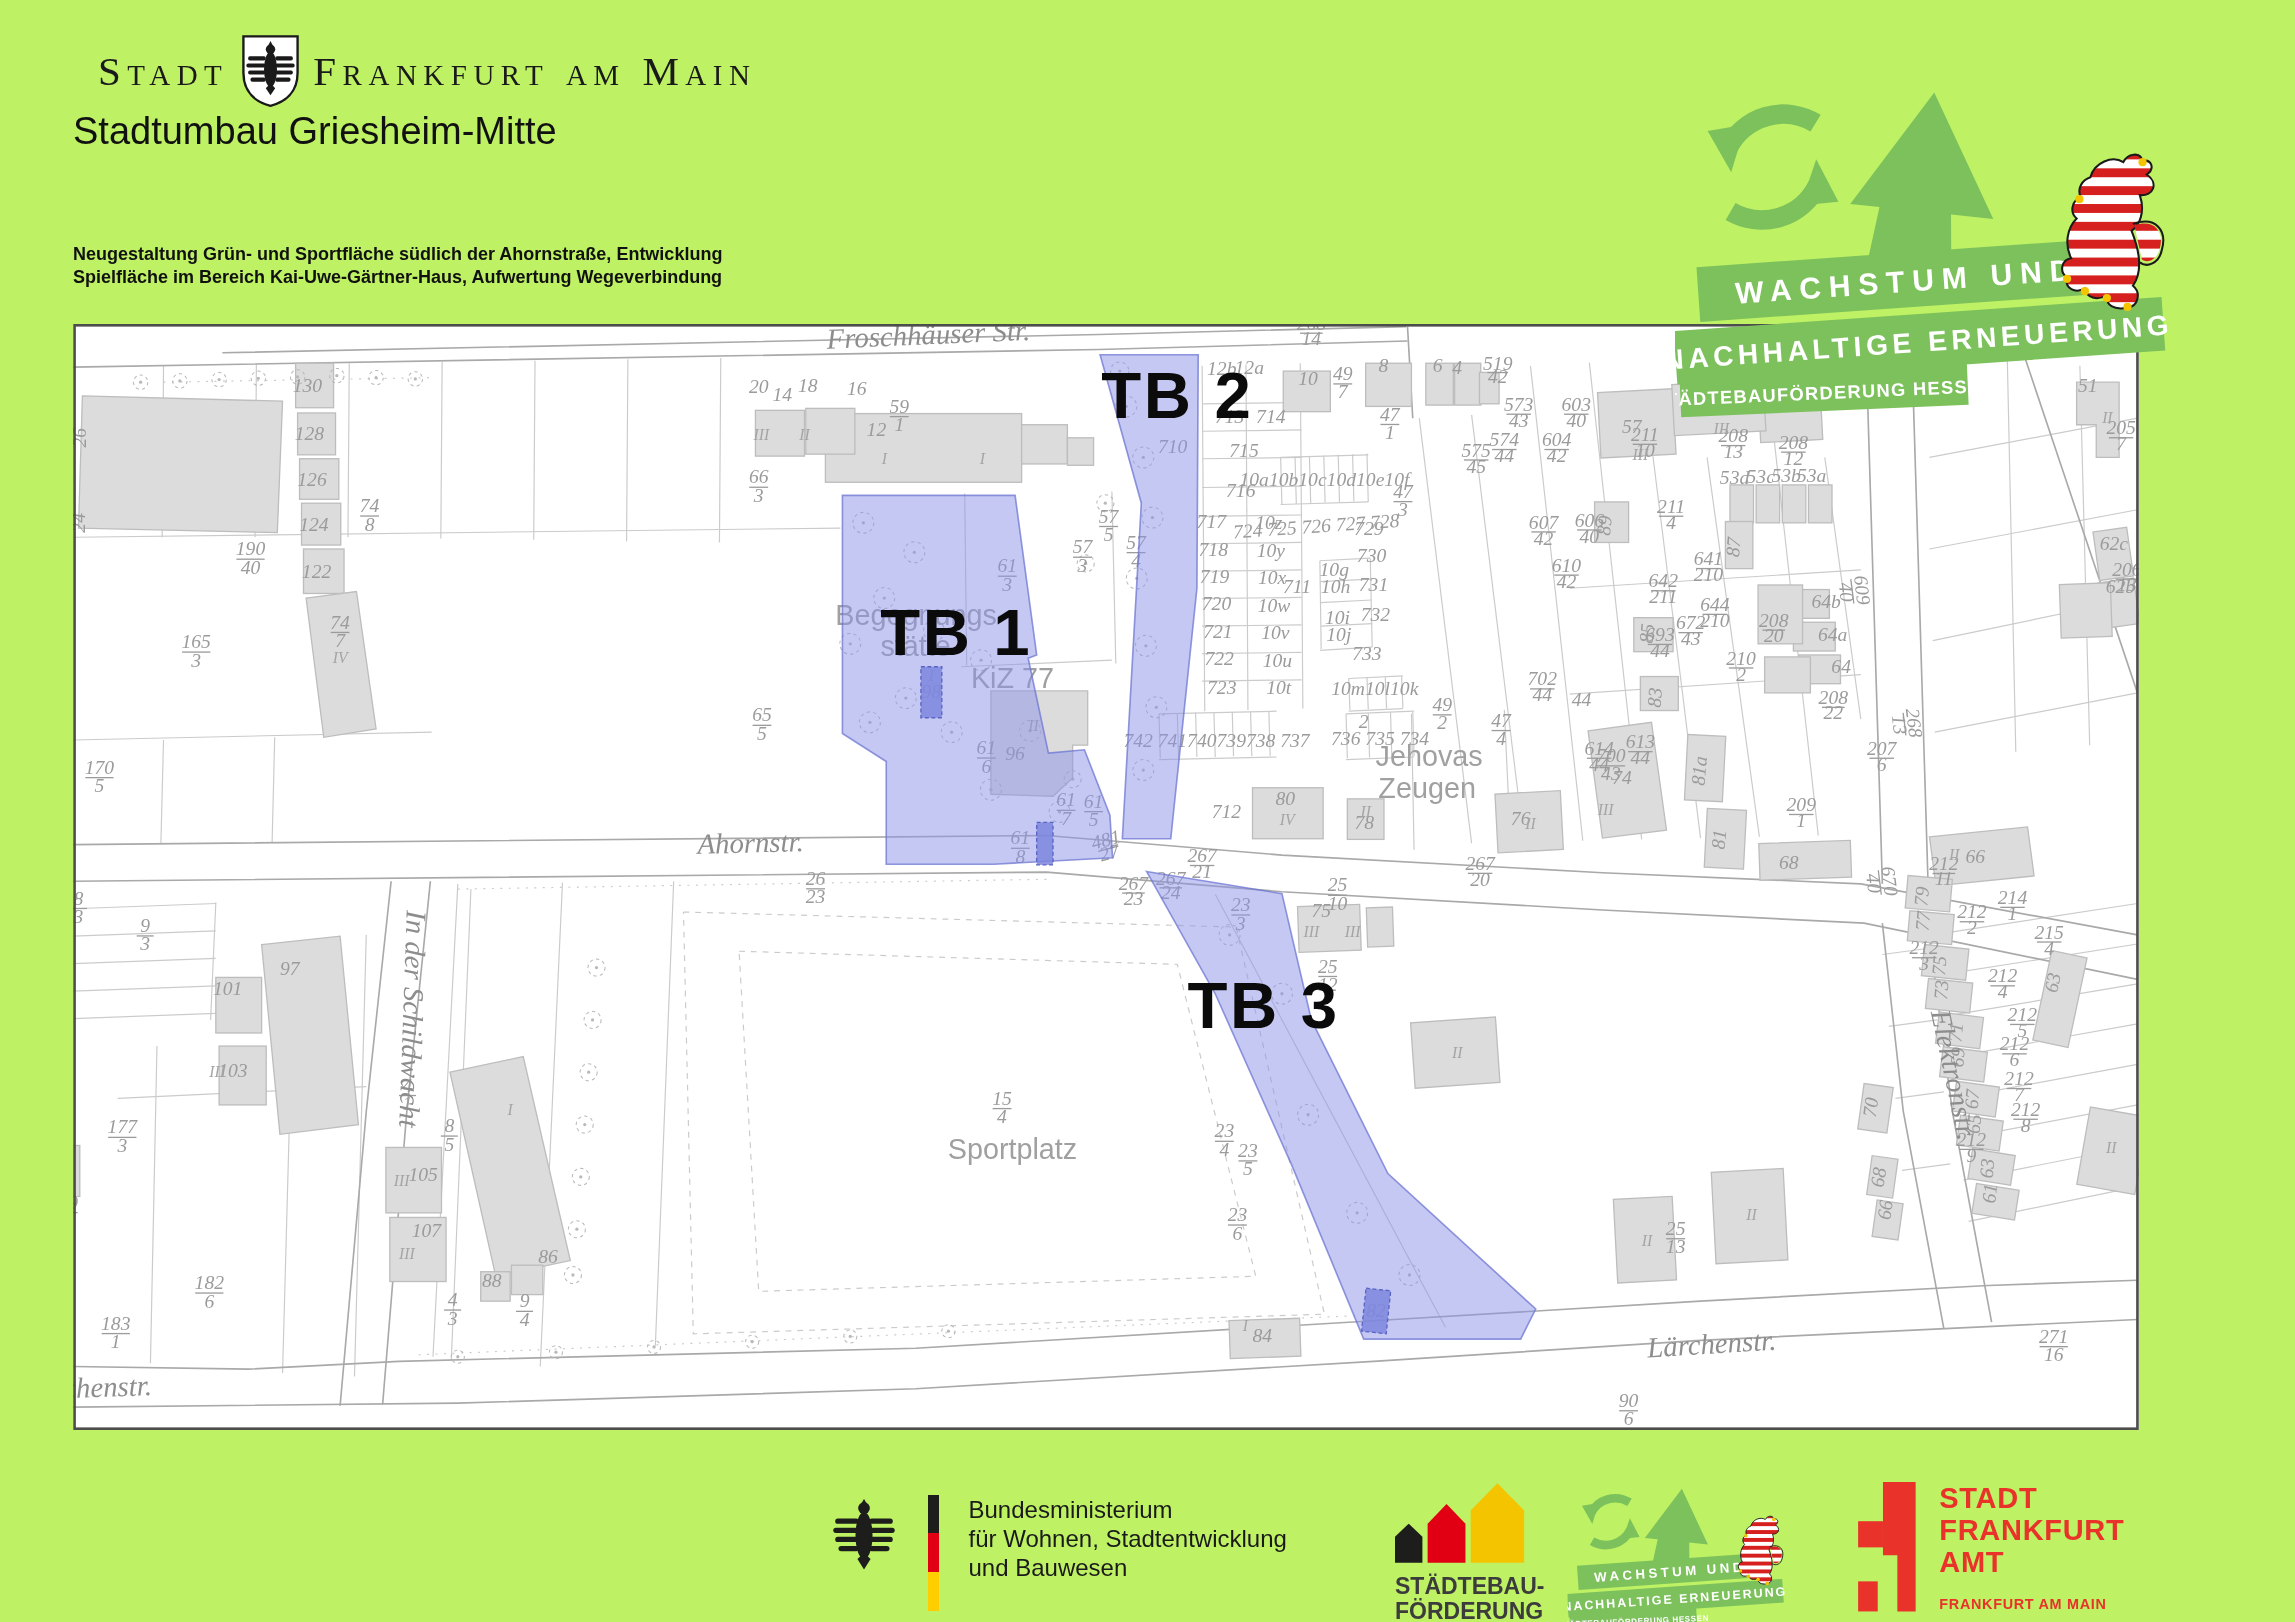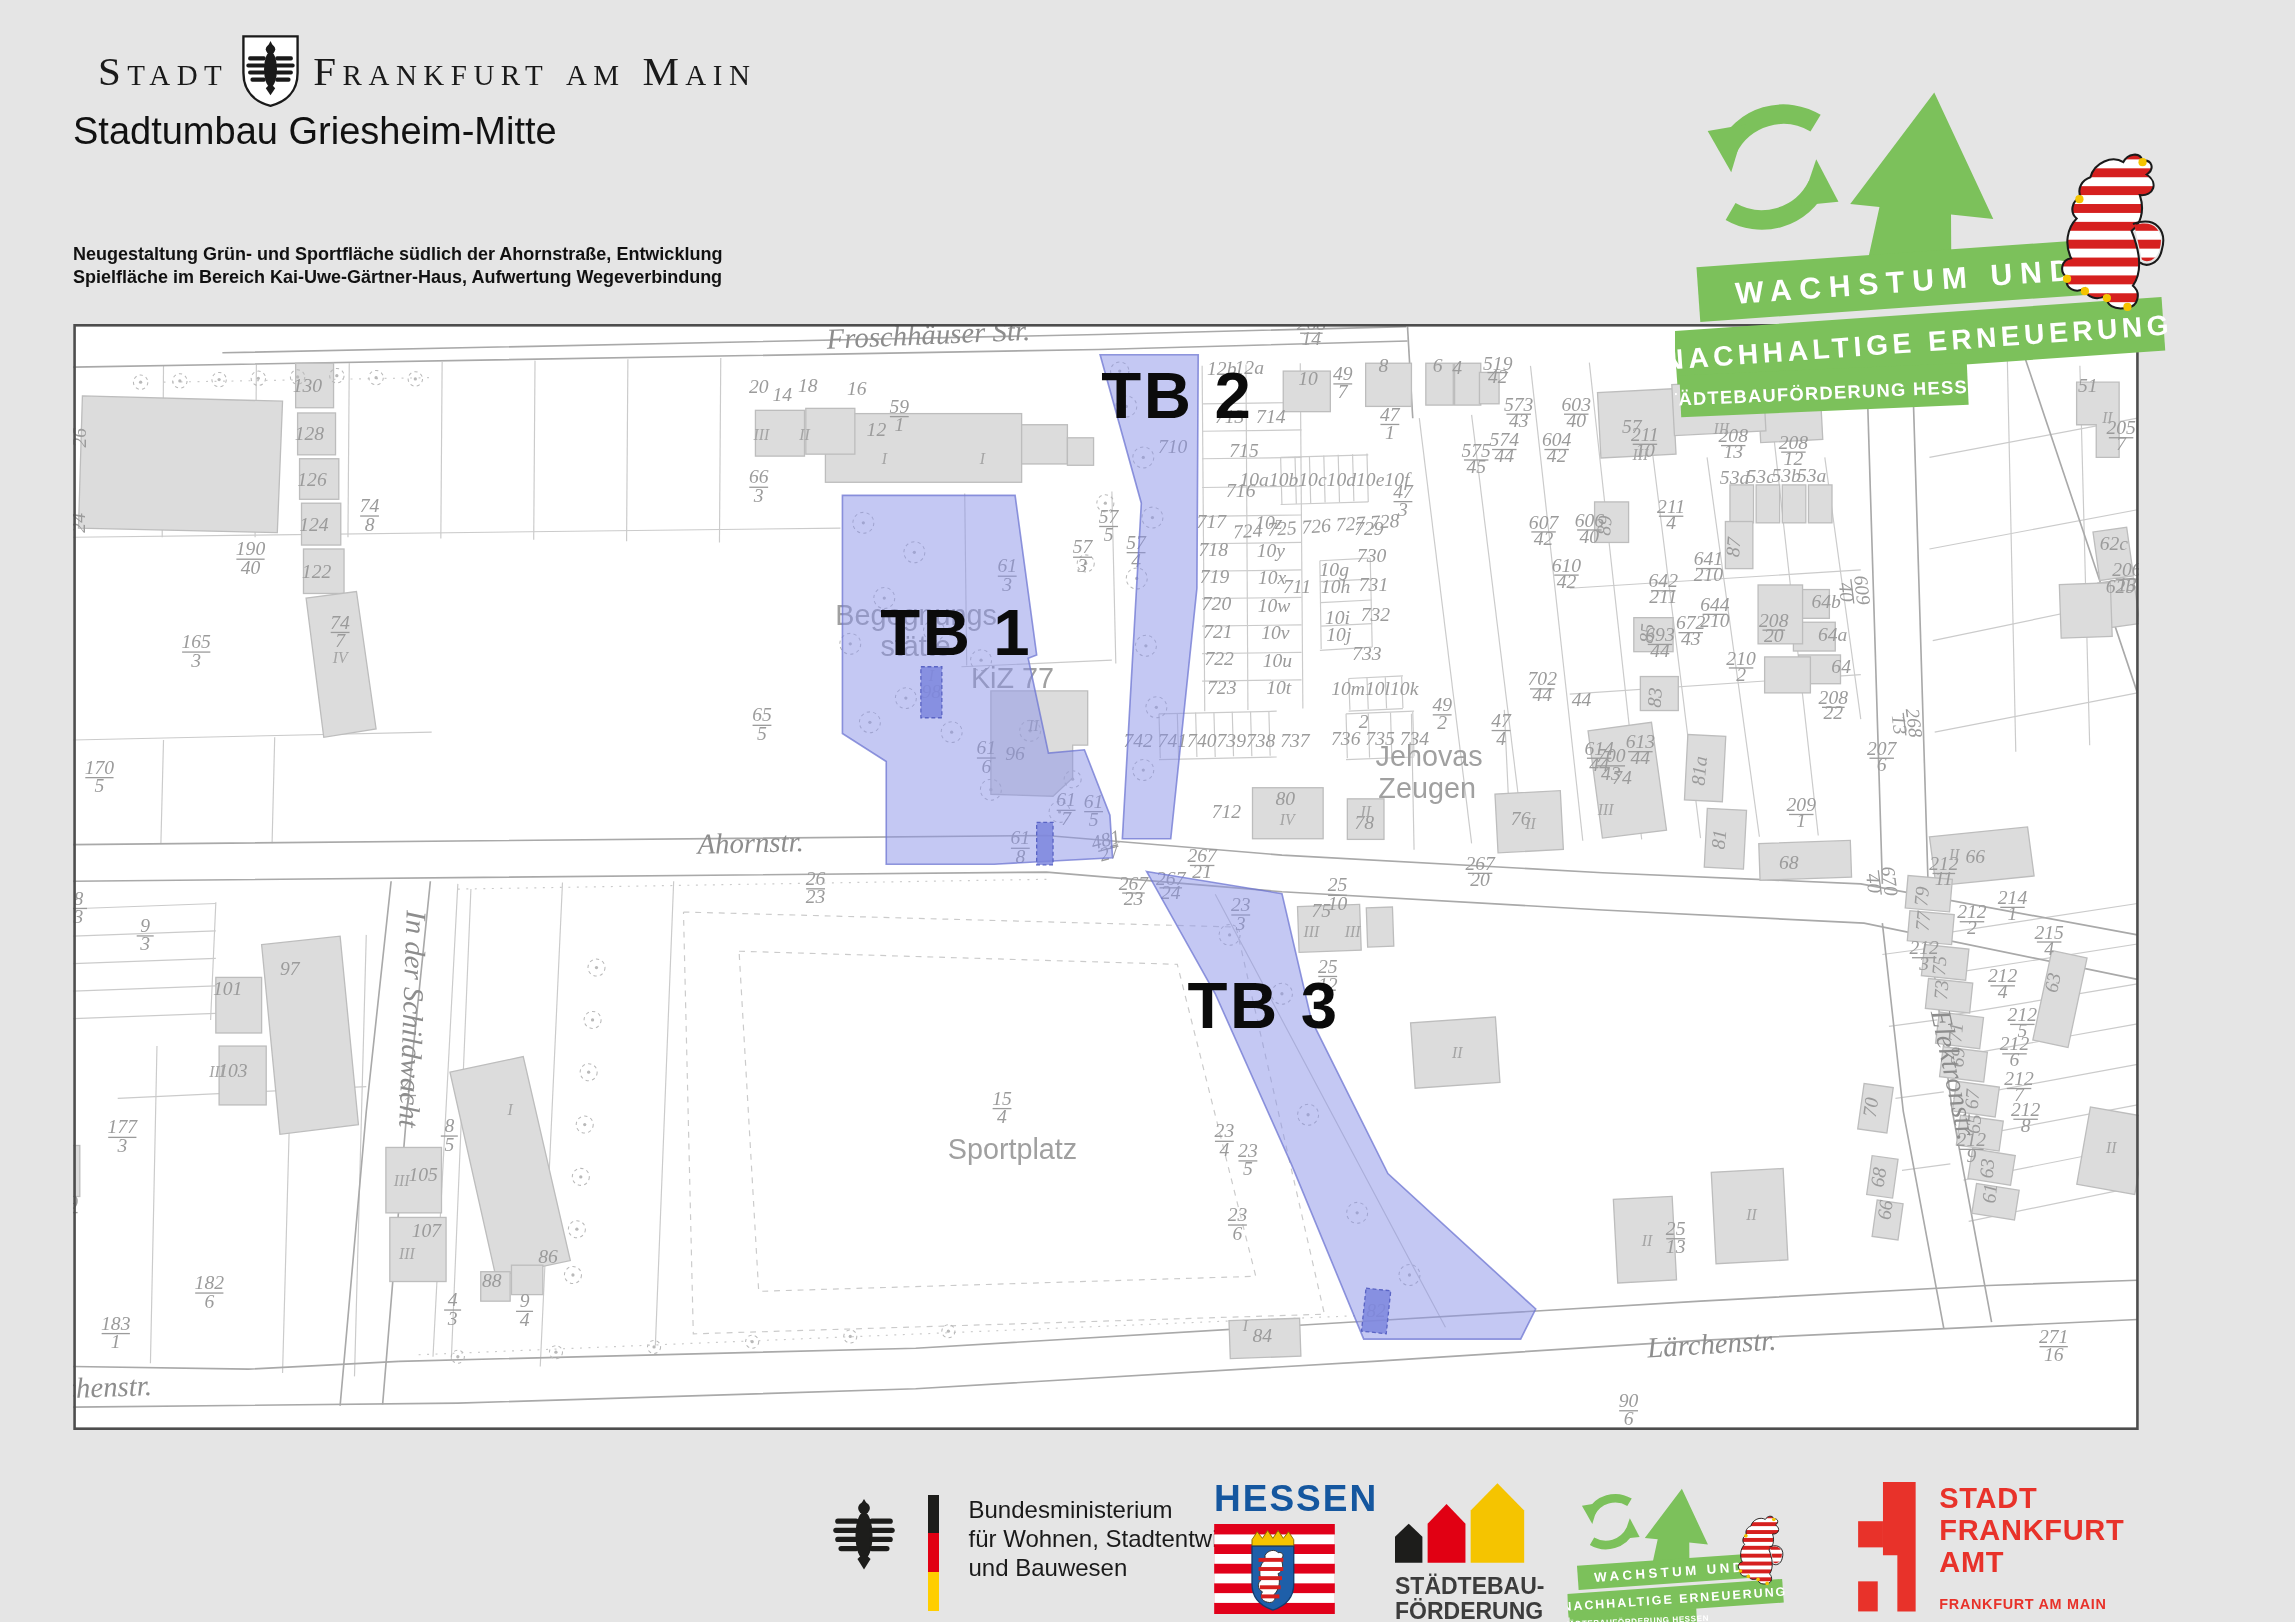--- a/index.html
+++ b/index.html
@@ -1,16 +1,16 @@
 <!DOCTYPE html>
 <html style="font-size:10.5px"><head>
 <meta charset="utf-8">
 <style>
   html,body{margin:0;padding:0;background:#fff;}
-  #page{position:relative;width:2295px;height:1622px;background:#e5e5e5;overflow:hidden;
+  #page{position:relative;width:2295px;height:1622px;background:#bef264;overflow:hidden;
         font-family:"Liberation Sans",sans-serif;color:#111;}
   .abs{position:absolute;}
   
   #city-logo{left:98px;top:34px;display:flex;align-items:center;gap:13px;}
   .citylogo-txt{font-family:"Liberation Serif",serif;font-variant:small-caps;
         font-size:41px;letter-spacing:6.5px;color:#1a1a1a;font-weight:400;}
   #title-line1{left:73px;top:110px;font-size:38px;font-weight:400;letter-spacing:0;}
   #title-line2{left:71px;top:152px;font-size:56px;font-weight:700;letter-spacing:-0.7px;}
   #subtitle{left:73px;top:243px;font-size:18px;font-weight:700;line-height:1.25;}
   .road{fill:none;stroke:#a9a9a9;stroke-width:2.5;}
@@ -1076,44 +1076,20 @@
         </g>
       </svg>
       <div style="width:10.5px;height:116px;background:linear-gradient(#1d1d1b 0 33%,#e10013 33% 66%,#ffce00 66% 100%);"></div>
       <div class="lbl bm-text">
         <div>Bundesministerium</div>
         <div>für Wohnen, Stadtentwicklung</div>
         <div>und Bauwesen</div>
       </div>
     </div>
 
-    <div class="abs" style="left:1214px;top:3.3px;">
-      <div class="lbl hessen-word">HESSEN</div>
-      <svg width="121" height="90" viewBox="0 0 185 138" style="margin-top:3.9px;">
-        <g>
-          <rect width="185" height="138" fill="#e1001a"></rect>
-          <rect y="16" width="185" height="15" fill="#fff"></rect>
-            <rect y="46" width="185" height="15" fill="#fff"></rect>
-          <rect y="76" width="185" height="15" fill="#fff"></rect>
-            <rect y="106" width="185" height="15" fill="#fff"></rect>
-        </g>
-        <g transform="translate(54,8)">
-          <path d="M4,16 L12,4 L20,14 L28,2 L36,14 L44,2 L52,14 L60,4 L68,16 L68,26 L4,26 Z" fill="#f5c400" stroke="#8a6d00" stroke-width="1.5"></path>
-          <path d="M4,26 h64 v58 c0,22 -14,34 -32,40 c-18,-6 -32,-18 -32,-40 z" fill="#1e5fa9" stroke="#123c6e" stroke-width="2"></path>
-          <path d="M24,40 C28,32 40,30 44,36 C52,34 54,42 48,46 C54,56 50,66 44,68 C48,80 46,92 38,100 C42,108 36,114 28,112 C18,110 16,102 20,96 C12,92 12,82 18,78 C14,68 16,52 24,48 Z" fill="#fff" stroke="#333" stroke-width="1.5"></path>
-          <g fill="#d6201f">
-              <rect x="14" y="44" width="38" height="6"></rect>
-              <rect x="14" y="58" width="38" height="6"></rect>
-              <rect x="14" y="72" width="36" height="6"></rect>
-              <rect x="16" y="86" width="32" height="6"></rect>
-              <rect x="18" y="100" width="28" height="6"></rect>
-            </g>
-        </g>
-      </svg>
-    </div>
 
     <div class="abs" style="left:1395px;top:7.9px;">
       <svg width="137" height="80" viewBox="0 0 210 122">
         <polygon points="0,82 21,62 42,82 42,122 0,122" fill="#1d1d1b"></polygon>
         <polygon points="50,62 79,32 108,62 108,122 50,122" fill="#e10013"></polygon>
         <polygon points="116,42 157,0 198,42 198,122 116,122" fill="#f5c400"></polygon>
       </svg>
       <div class="lbl sf-big" style="margin-top:9.2px;">
         <div>STÄDTEBAU-</div>
         <div>FÖRDERUNG</div>

